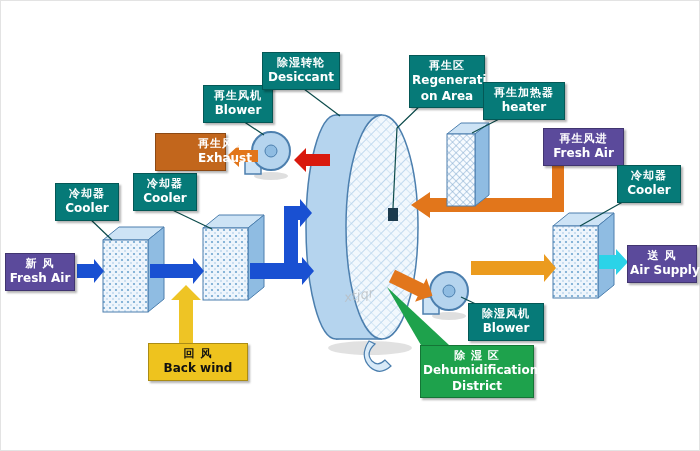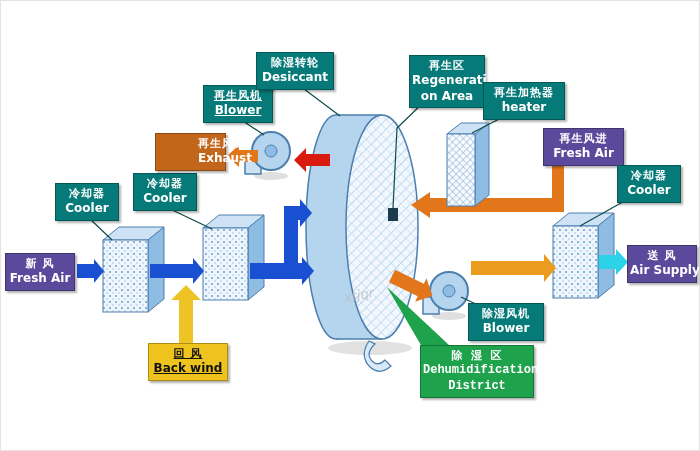--- a/index.html
+++ b/index.html
@@ -9,21 +9,21 @@
   svg.layer { position:absolute; left:0; top:0; }
   .label { position:absolute; text-align:center; color:#fff; font-weight:bold;
            padding:3px 2px; line-height:1.3; border:1px solid rgba(0,0,0,.28);
            box-shadow:1.5px 1.5px 2px rgba(0,0,0,.3); }
   .label .zh { font-size:11px; letter-spacing:1px; white-space:nowrap; }
   .label .en { font-size:12px; white-space:nowrap; }
   .teal   { background:var(--teal); }
   .purple { background:var(--purple); }
   .orange { background:var(--orange-box); }
   .yellow { background:var(--yellow-box); color:#111; }
-  .green  { background:var(--green-box);font-family:Liberation Mono, monospace; }
+  .green  { background:var(--green-box); }
 </style>
 </head>
 <body>
 
 <div class="stage">
 
   <svg class="layer" width="700" height="451" viewBox="0 0 700 451">
     <defs>
       <pattern id="dots" width="6" height="6" patternUnits="userSpaceOnUse">
         <rect width="6" height="6" fill="#eef5fc"></rect>
@@ -132,31 +132,31 @@
   <div class="label teal" style="left:55px; top:183px; width:64px;">
     <div class="zh">冷却器</div>
     <div class="en">Cooler</div>
   </div>
 
   <div class="label teal" style="left:133px; top:173px; width:64px;">
     <div class="zh">冷却器</div>
     <div class="en">Cooler</div>
   </div>
 
-  <div class="label teal" style="left:203px; top:85px; width:70px;text-decoration:underline;">
+  <div class="label teal" style="left:203px; top:85px; width:70px;">
     <div class="zh">再生风机</div>
     <div class="en">Blower</div>
   </div>
 
   <div class="label orange" style="left:155px; top:133px; width:71px;padding-left:42px;">
     <div class="zh">再生风出</div>
     <div class="en">Exhaust</div>
   </div>
 
-  <div class="label teal" style="left:256px; top:52px; width:78px;">
+  <div class="label teal" style="left:262px; top:52px; width:78px;">
     <div class="zh">除湿转轮</div>
     <div class="en">Desiccant</div>
   </div>
 
   <div class="label teal" style="left:393px; top:55px; width:76px;margin-left:16px;">
     <div class="zh">再生区</div>
     <div class="en">Regenerati</div>
     <div class="en">on Area</div>
   </div>
 
@@ -178,21 +178,21 @@
   <div class="label purple" style="left:627px; top:245px; width:70px;">
     <div class="zh">送  风</div>
     <div class="en">Air Supply</div>
   </div>
 
   <div class="label teal" style="left:468px; top:303px; width:76px;">
     <div class="zh">除湿风机</div>
     <div class="en">Blower</div>
   </div>
 
-  <div class="label yellow" style="left:148px; top:343px; width:80px;text-decoration:underline;">
+  <div class="label yellow" style="left:148px; top:343px; width:100px;">
     <div class="zh">回  风</div>
     <div class="en">Back wind</div>
   </div>
 
   <div class="label green" style="left:420px; top:345px; width:114px;">
     <div class="zh">除 湿 区</div>
     <div class="en">Dehumidification</div>
     <div class="en">District</div>
   </div>
 

